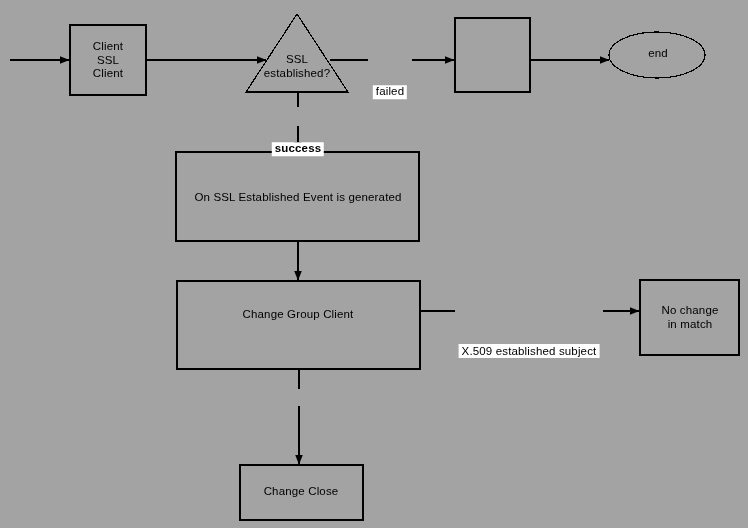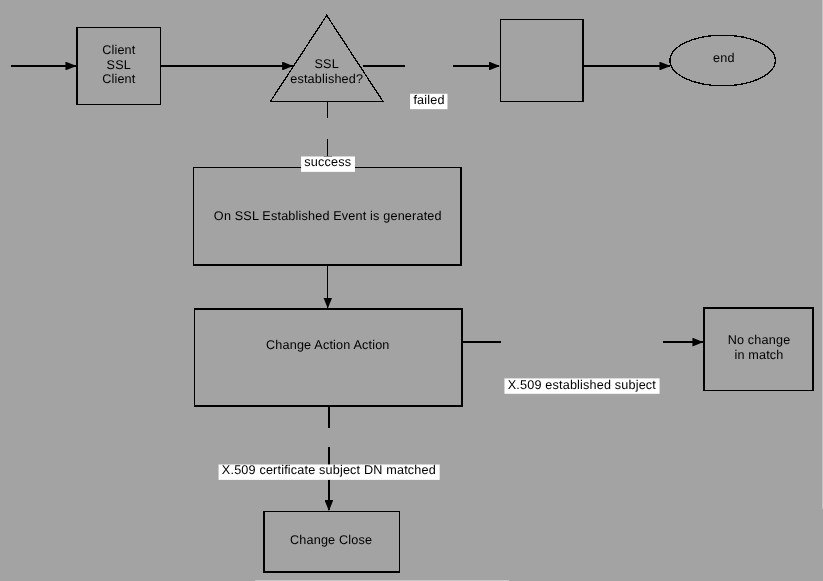--- a/index.html
+++ b/index.html
@@ -107,32 +107,31 @@
   <div class="shape-text" style="left:297px; top:66px;">
     <div>SSL</div>
     <div>established?</div>
   </div>
 
 
   <div class="shape-text" style="left:658px; top:54px;">end</div>
 
   <div class="shape-text" style="left:298px; top:198px;">On SSL Established Event is generated</div>
 
-  <div class="shape-text" style="left:298px; top:315px;">Change Action Action</div>
+  <div class="shape-text" style="left:298px; top:315px;">Change Group Client</div>
 
   <div class="shape-text" style="left:690px; top:317px;">
     <div>No change</div>
     <div>in match</div>
   </div>
 
   <div class="shape-text" style="left:301px; top:492px;">Change Close</div>
 
   <div class="edge-label" style="left:390px; top:60px;">failed</div>
 
-  <div class="edge-label" style="left:298px; top:117px;">success</div>
+  <div class="edge-label" style="left:298px; top:117px;font-weight:bold;">success</div>
 
   <div class="edge-label two-line" style="left:529px; top:319px;">
     <div>X.509 established subject</div>
   </div>
 
-  <div class="edge-label" style="left:299px; top:397px;">X.509 certificate subject DN matched</div>
 
 </div>
 
 </body></html>

